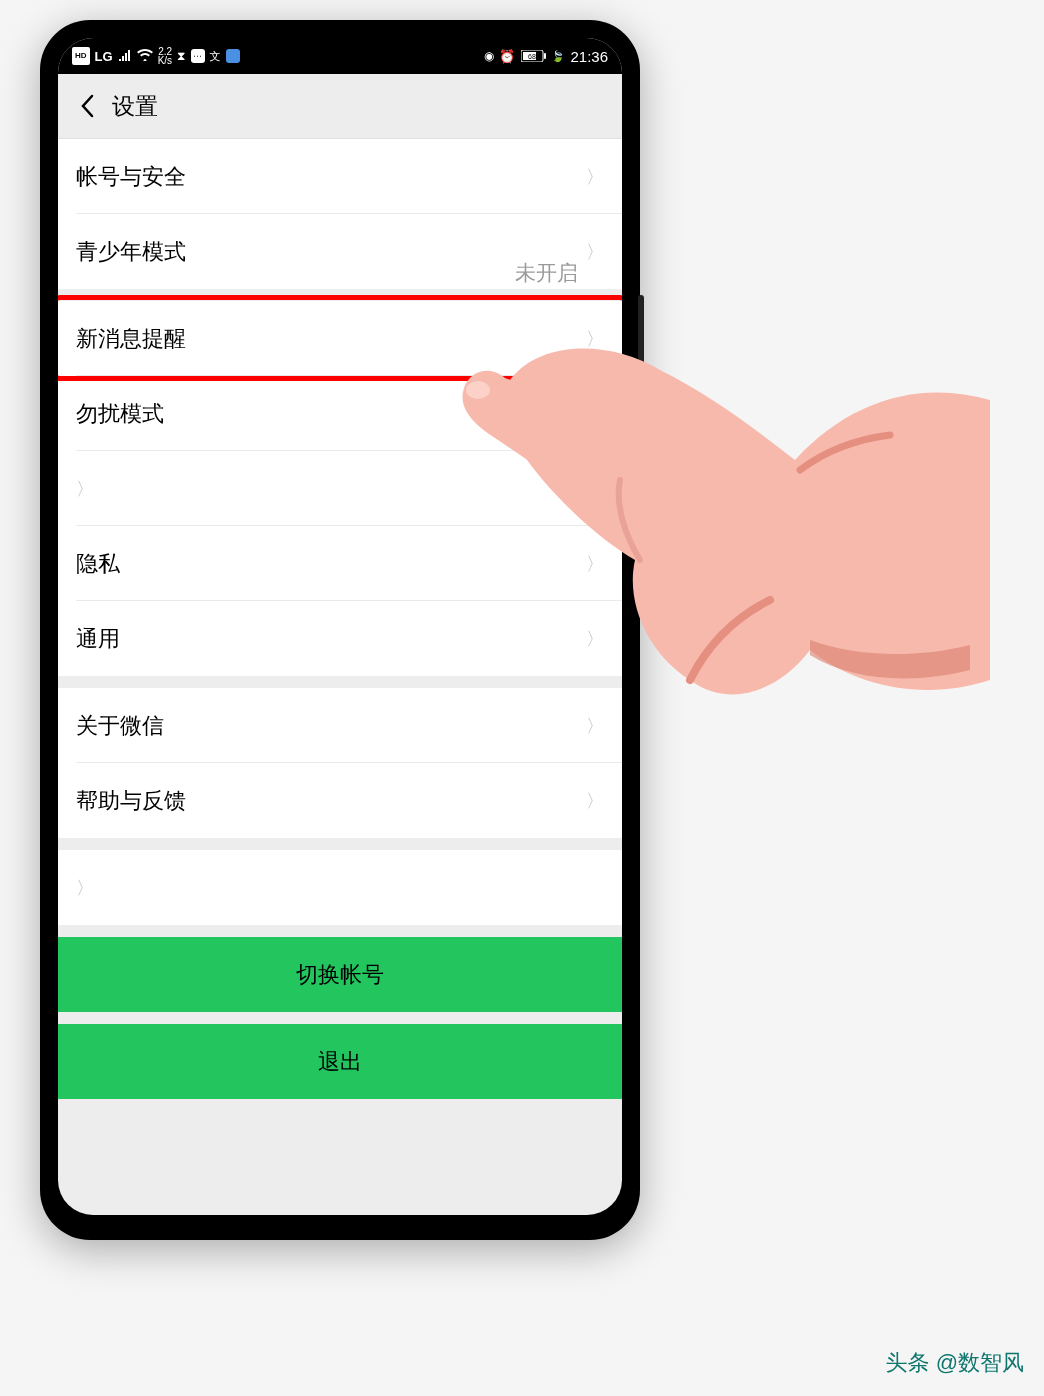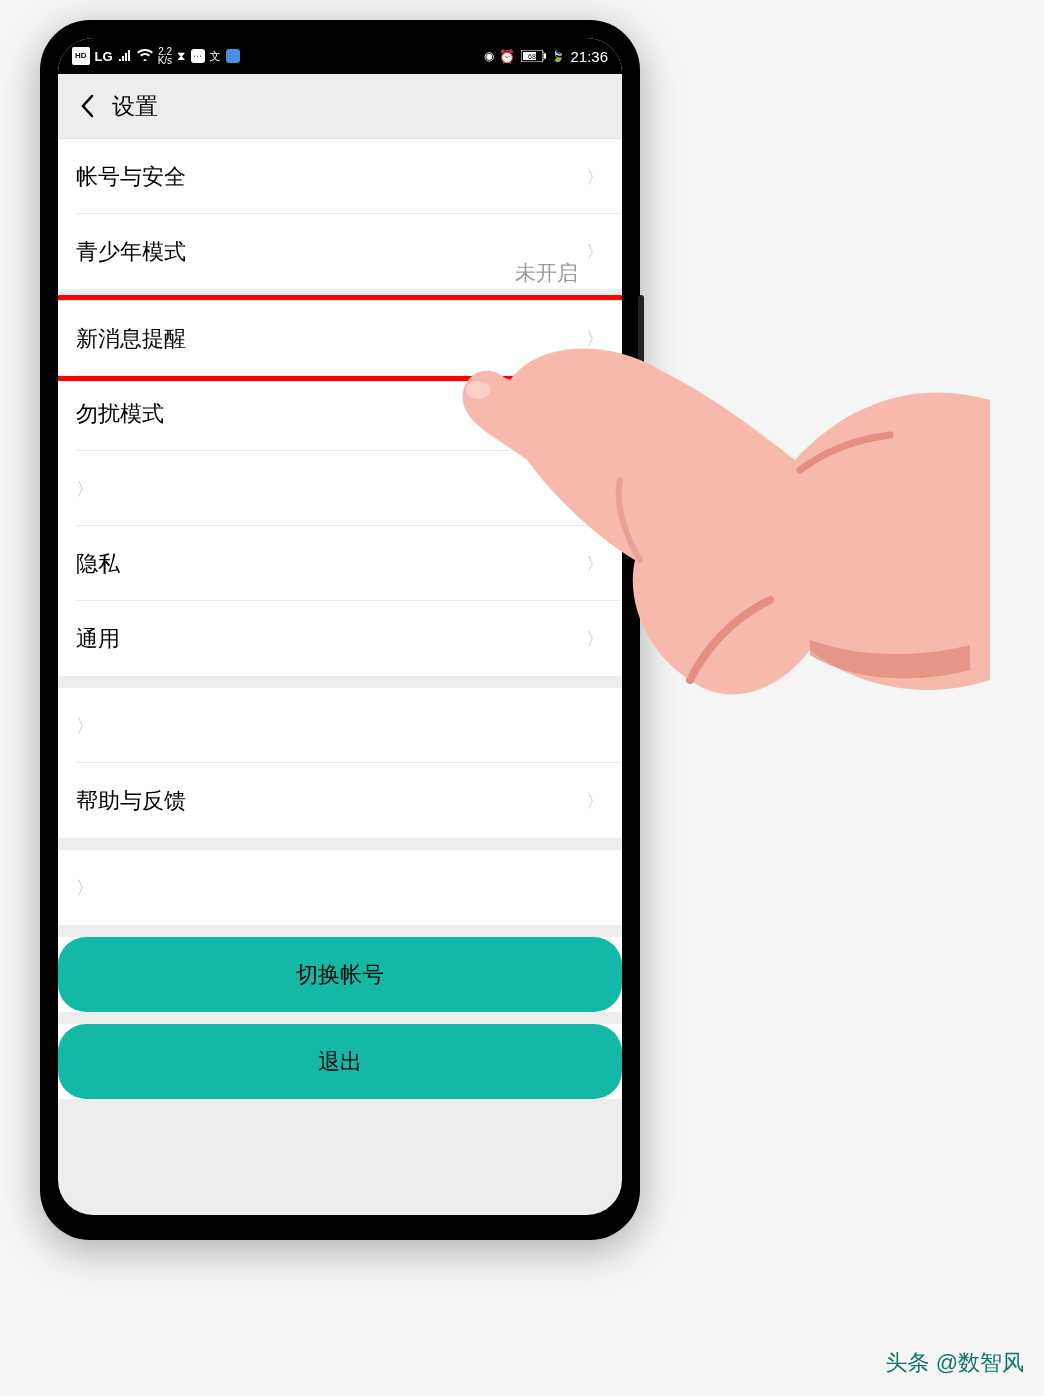--- a/index.html
+++ b/index.html
@@ -108,23 +108,22 @@
   .item-label { font-size: 22px; color: #000; flex: 1; display: flex; align-items: center; gap: 8px;}
   .item-value { font-size: 21px; color: #9a9a9a; margin-right: 8px; margin-top: 43px; }
   .chevron { color: #c0c0c0; font-size: 18px; }
   .item-center {
     display: flex;
     align-items: center;
     justify-content: center;
     height: 75px;
     font-size: 22px;
     color: #000;
-    background: #14b8a6;
-    position: relative;
-    border-radius: 28px;
+    background: #22c55e;
+    position: relative;
   }
   .item-center:not(:last-child)::after {
     content: "";
     position: absolute;
     left: 0; right: 0; bottom: 0;
     height: 1px;
     background: #eaeaea;
   }
   .highlight-box {
     position: absolute;
@@ -256,20 +255,21 @@
           <span class="chevron">〉</span>
         </div>
         <div class="item">
           <span class="item-label">通用</span>
           <span class="chevron">〉</span>
         </div>
       </div>
 
       <div class="group">
         <div class="item">
+          <span class="item-label">关于微信</span>
           <span class="chevron">〉</span>
         </div>
         <div class="item">
           <span class="item-label">帮助与反馈</span>
           <span class="chevron">〉</span>
         </div>
       </div>
 
       <div class="group">
         <div class="item">

